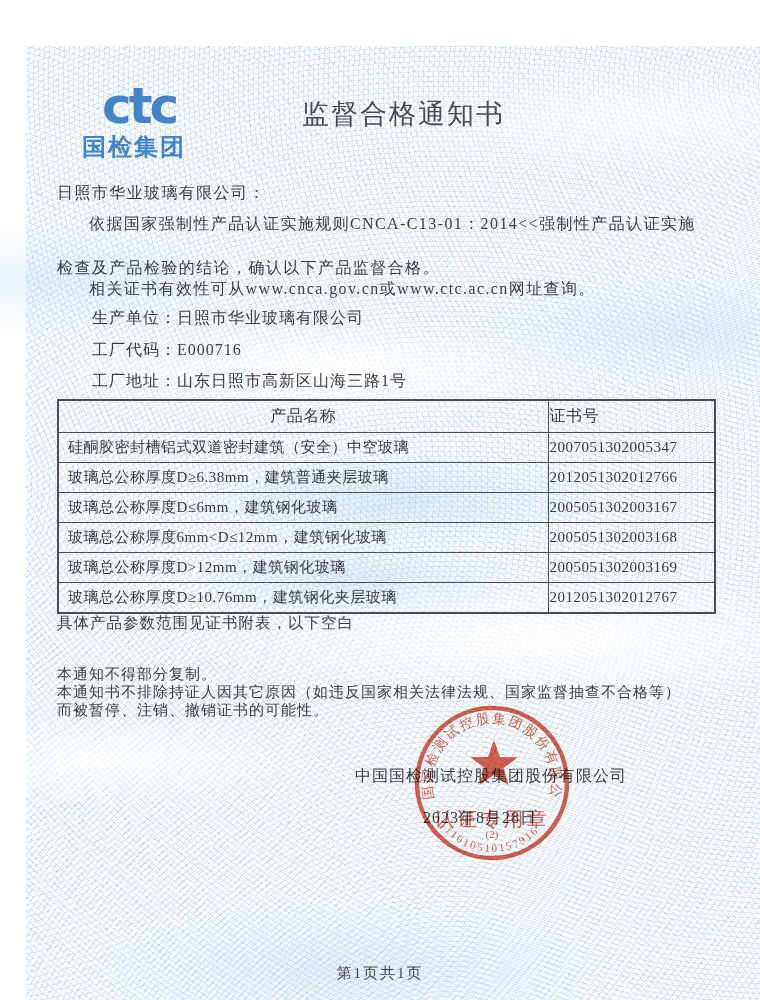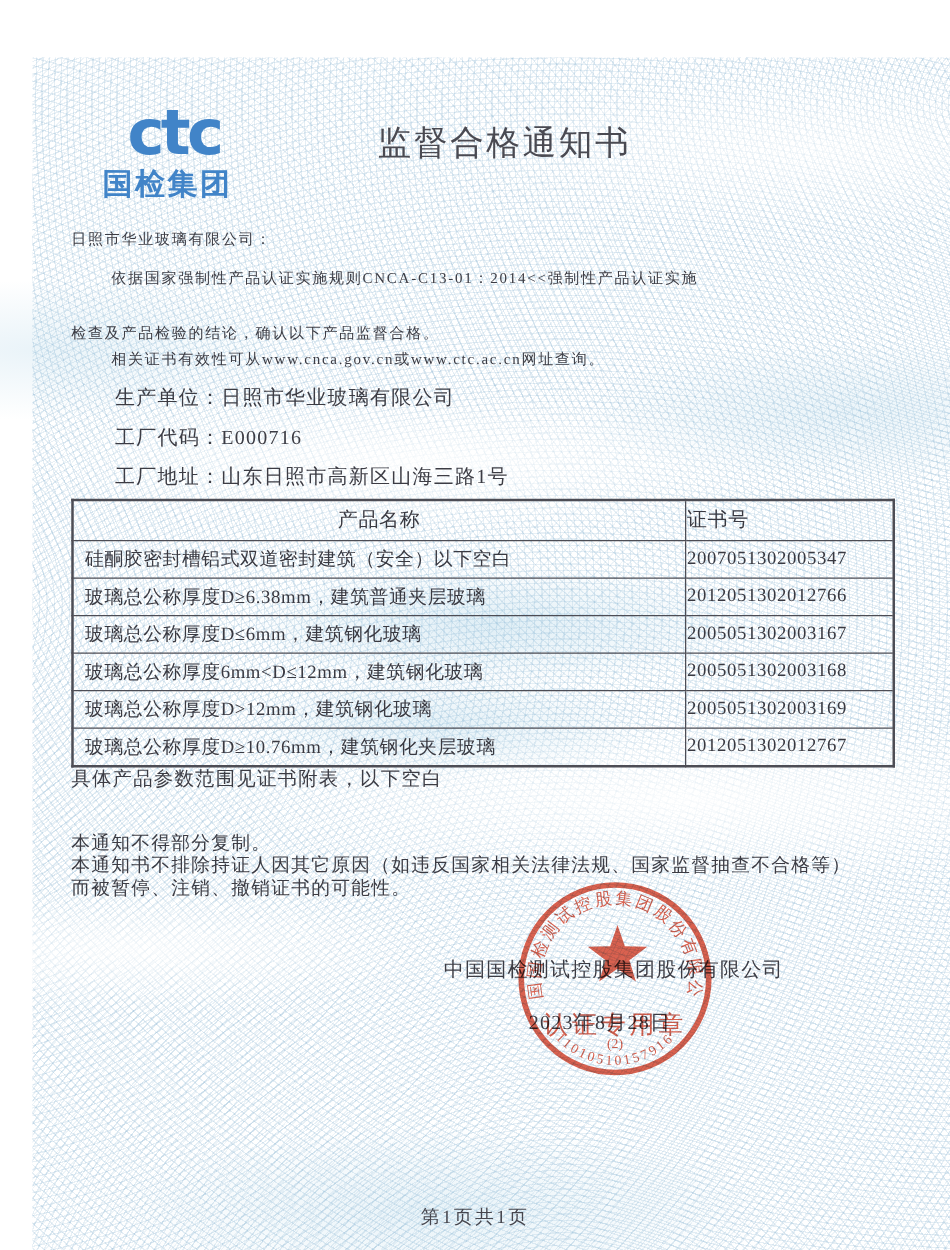--- a/index.html
+++ b/index.html
@@ -39,21 +39,21 @@
   
   .logo { left:82px; top:84px; color:#4184c8; }
   .logo-mark {
     font-family:"DejaVu Sans","Liberation Sans",sans-serif;
     font-weight:bold; font-size:50px; line-height:44px; letter-spacing:-3px;
     margin-left:20px;
   }
   .logo-sub { font-weight:bold; font-size:24px; letter-spacing:2px; margin-top:3px;text-align:right; }
   .doc-title { left:302px; top:96px; font-size:27px; letter-spacing:2px; color:#4a4a52; }
   
-  .bodyline { font-size:12px; letter-spacing:1.4px; }
+  .bodyline { font-size:16px; letter-spacing:1.4px; }
   .recipient { left:57px; top:183px; }
   .intro-1 { left:89px; top:214px; }
   .intro-2 { left:57px; top:237px; }
   .intro-3 { left:57px; top:258px; }
   .intro-4 { left:89px; top:279px; }
   .fact { left:92px; font-size:16px; letter-spacing:1px; }
   .fact-1 { top:308px; } .fact-2 { top:340px; } .fact-3 { top:371px;text-align:center; }
   
   .products { position:absolute; left:57px; top:399px; width:659px;
     border-collapse:collapse; font-size:15px; color:#393941; }
@@ -101,21 +101,21 @@
 
   <table class="products">
     <thead>
       <tr>
         <th>产品名称</th>
         <th class="cert-h">证书号</th>
       </tr>
     </thead>
     <tbody>
       <tr>
-          <td class="pname">硅酮胶密封槽铝式双道密封建筑（安全）以下空白</td>
+          <td class="pname">硅酮胶密封槽铝式双道密封建筑（安全）中空玻璃</td>
           <td class="cert">2007051302005347</td>
         </tr>
       <tr>
           <td class="pname">玻璃总公称厚度D≥6.38mm，建筑普通夹层玻璃</td>
           <td class="cert">2012051302012766</td>
         </tr>
       <tr>
           <td class="pname">玻璃总公称厚度D≤6mm，建筑钢化玻璃</td>
           <td class="cert">2005051302003167</td>
         </tr>

